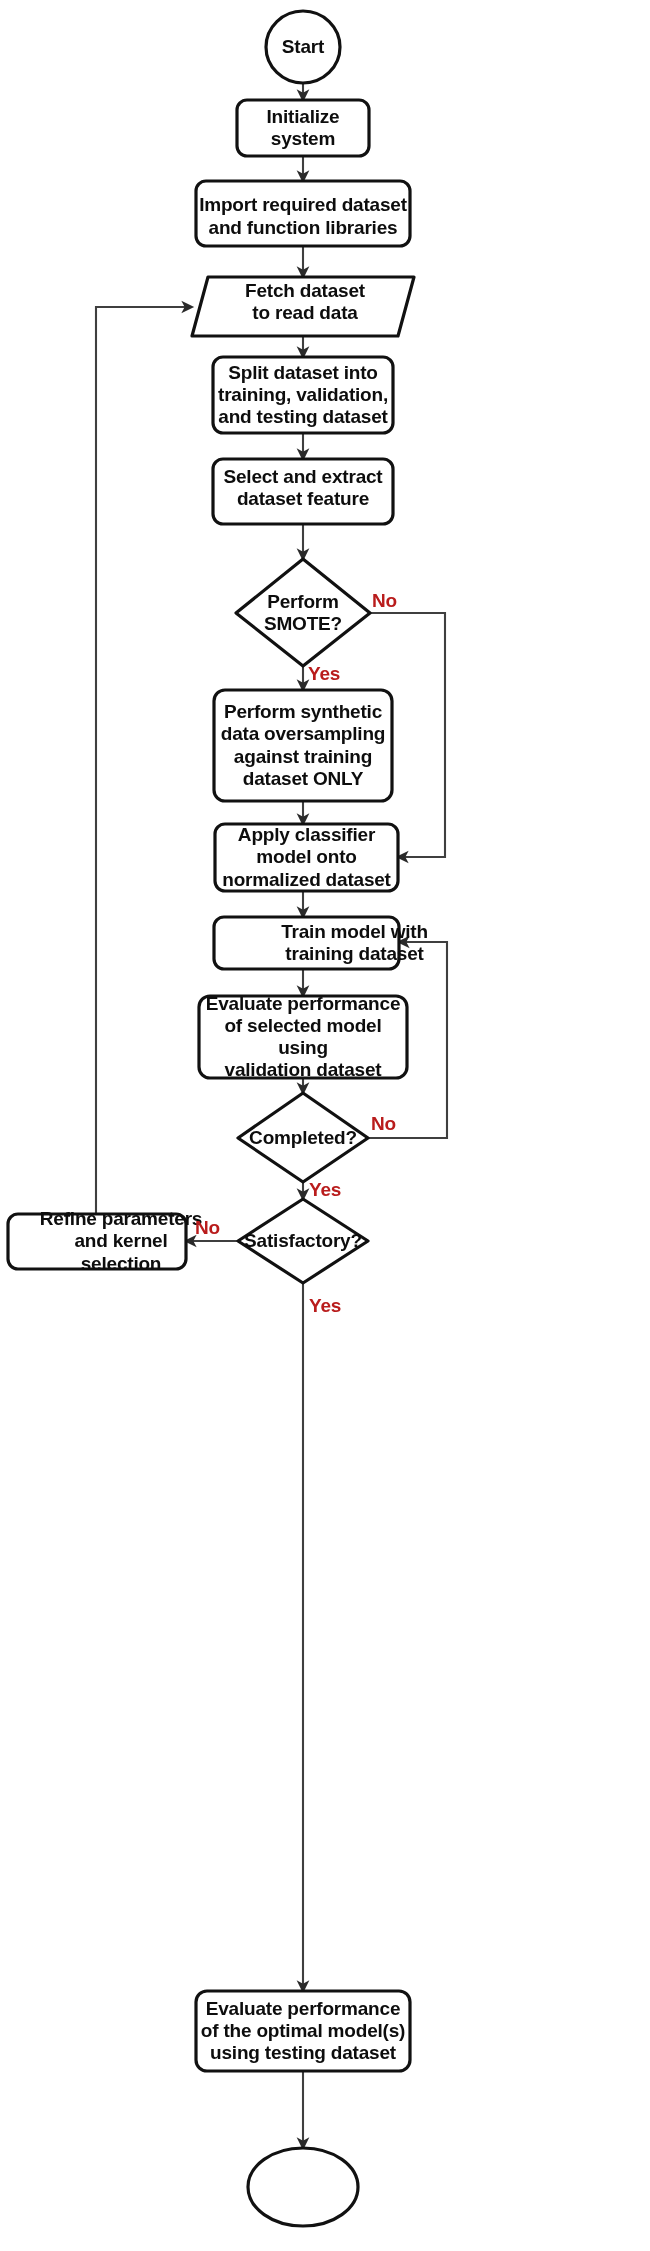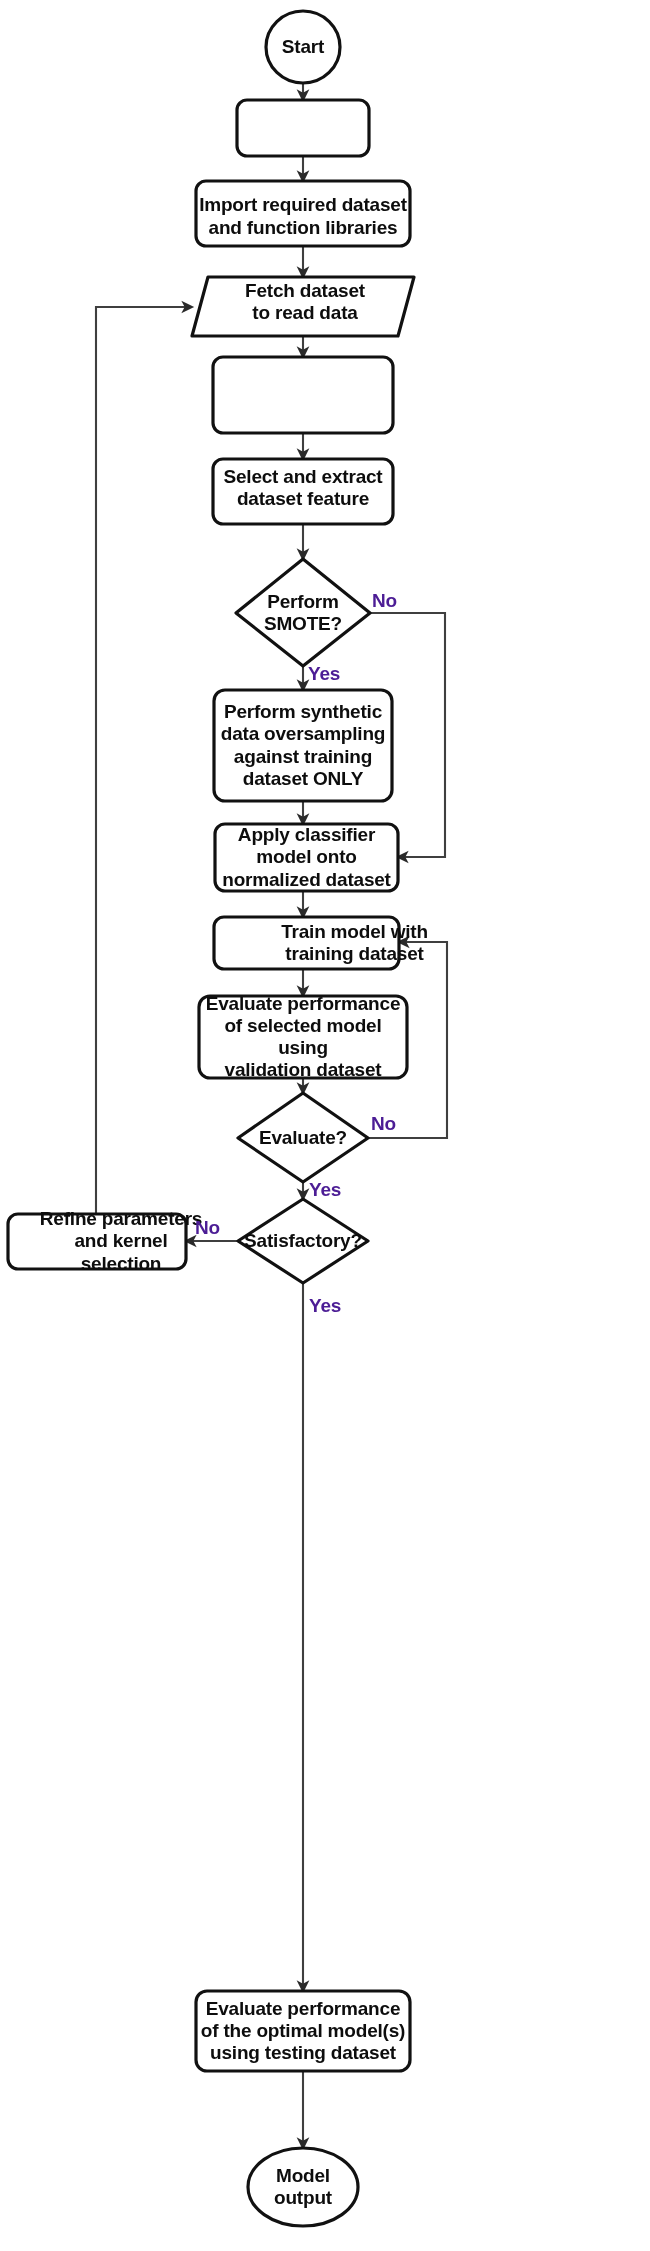--- a/index.html
+++ b/index.html
@@ -15,21 +15,21 @@
     font-family:Liberation Sans, sans-serif;
     font-weight:700;
     font-size:19px;
     line-height:1.16;
     letter-spacing:-0.2px;
     pointer-events:none;
     white-space:pre-line;
   }
   .edge-label{
     position:absolute;
-    color:#4c1d95;
+    color:#b91c1c;
     font-family:"Liberation Sans", sans-serif;
     font-weight:700;
     font-size:19px;
     line-height:1;
     letter-spacing:-0.2px;
     white-space:nowrap;
     pointer-events:none;
   }
   .hit{position:absolute;background:transparent;}
 </style>
@@ -115,27 +115,32 @@
       <rect x="8" y="1214" width="178" height="55" rx="10" ry="10"></rect>
 
       <rect x="196" y="1991" width="214" height="80" rx="11" ry="11"></rect>
 
       <ellipse cx="303" cy="2187" rx="55" ry="39"></ellipse>
     </g>
   </svg>
 
   <div class="node-label" style="left:254px;top:22px;width:98px;height:50px;">Start</div>
 
+  <div class="node-label" style="left:237px;top:100px;width:132px;height:56px;">Initialize
+system</div>
 
   <div class="node-label" style="left:196px;top:181px;width:214px;height:71px;">Import required dataset
 and function libraries</div>
 
   <div class="node-label" style="left:210px;top:278px;width:190px;height:48px;">Fetch dataset
 to read data</div>
 
+  <div class="node-label" style="left:213px;top:357px;width:180px;height:76px;">Split dataset into
+training, validation,
+and testing dataset</div>
 
   <div class="node-label" style="left:213px;top:459px;width:180px;height:58px;">Select and extract
 dataset feature</div>
 
   <div class="node-label" style="left:243px;top:588px;width:120px;height:50px;">Perform
 SMOTE?</div>
 
   <div class="node-label" style="left:215px;top:824px;width:183px;height:67px;">Apply classifier
 model onto
 normalized dataset</div>
@@ -145,33 +150,31 @@
 against training
 dataset ONLY</div>
 
   <div class="node-label" style="left:214px;top:917px;width:185px;height:52px;margin-left:48px;">Train model with
 training dataset</div>
 
   <div class="node-label" style="left:199px;top:996px;width:208px;height:82px;">Evaluate performance
 of selected model using
 validation dataset</div>
 
-  <div class="node-label" style="left:233px;top:1124px;width:140px;height:28px;">Evaluate?</div>
+  <div class="node-label" style="left:233px;top:1124px;width:140px;height:28px;">Completed?</div>
 
   <div class="node-label" style="left:233px;top:1227px;width:140px;height:28px;">Satisfactory?</div>
 
   <div class="node-label" style="left:8px;top:1214px;width:178px;height:55px;margin-left:24px;">Refine parameters
 and kernel selection</div>
 
   <div class="node-label" style="left:196px;top:1991px;width:214px;height:80px;">Evaluate performance
 of the optimal model(s)
 using testing dataset</div>
 
-  <div class="node-label" style="left:248px;top:2160px;width:110px;height:54px;">Model
-output</div>
 
   <div class="edge-label" style="left:372px;top:591px;">No</div>
 
   <div class="edge-label" style="left:308px;top:664px;">Yes</div>
 
   <div class="edge-label" style="left:371px;top:1114px;">No</div>
 
   <div class="edge-label" style="left:309px;top:1180px;">Yes</div>
 
   <div class="edge-label" style="left:195px;top:1218px;">No</div>

